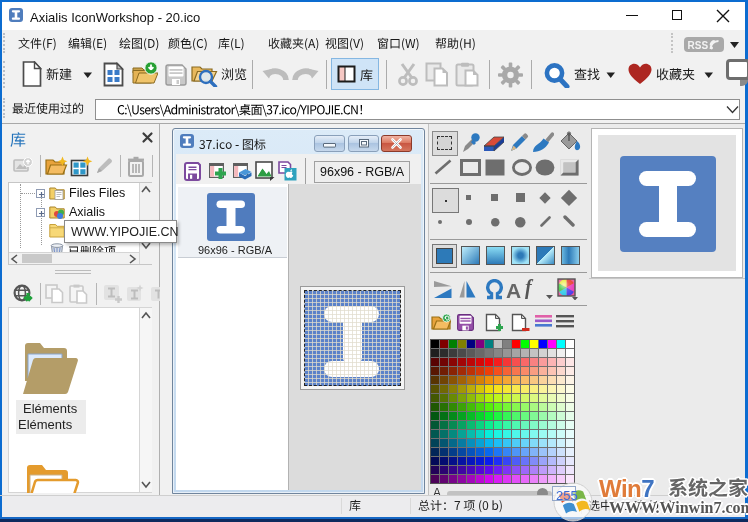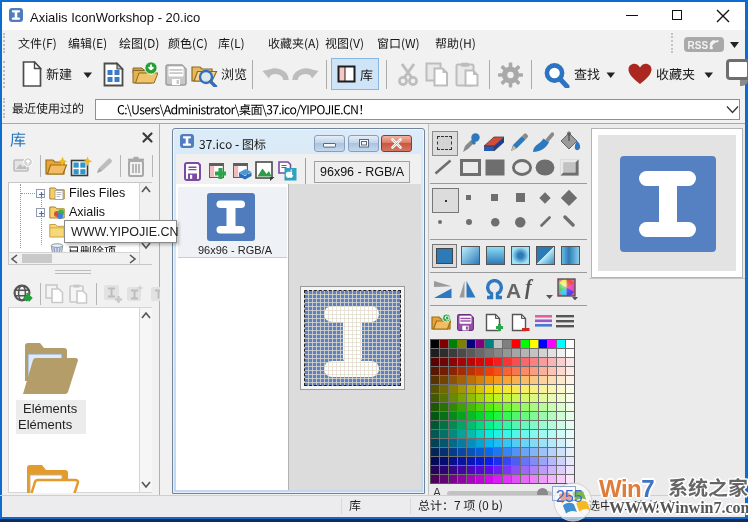--- a/index.html
+++ b/index.html
@@ -1050,21 +1050,21 @@
 <i style="left:521px;top:475px;background:#e568f8;"></i>
 <i style="left:530px;top:475px;background:#e981f9;"></i>
 <i style="left:539px;top:475px;background:#ee9bfa;"></i>
 <i style="left:548px;top:475px;background:#f2b4fb;"></i>
 <i style="left:557px;top:475px;background:#f6cdfc;"></i>
 <i style="left:566px;top:475px;background:#fae6fd;"></i>
 <div class="abs" style="left:433px;top:487px;font-size:12px;color:#333;line-height:1;white-space:nowrap;">A</div>
 <div class="abs" style="left:447px;top:491px;width:105px;height:6px;background:#c2c2c2;border-radius:3px;"></div>
 <div class="abs" style="left:537px;top:488px;width:11px;height:11px;background:#8a8a8a;border-radius:50%;"></div>
 <div class="abs" style="left:552px;top:486px;width:24px;height:15px;background:rgba(255,255,255,0.45);border:1px solid #93a7c9;z-index:62;">
-    <div class="abs" style="left:3px;top:2px;font-size:16px;color:#3b6bd6;line-height:1;white-space:nowrap;">255</div>
+    <div class="abs" style="left:3px;top:2px;font-size:13px;color:#3b6bd6;line-height:1;white-space:nowrap;">255</div>
   </div>
 <div class="abs" style="left:589px;top:124px;width:156px;height:372px;background:#ebebeb;"></div>
 <div class="abs" style="left:591px;top:128px;width:152px;height:150px;background:#fff;border:1px solid #b5b5b5;"></div>
 <div class="abs" style="left:598px;top:135px;width:138px;height:136px;background:#e3e3e3;"></div>
 <div class="abs" style="left:620px;top:156px;width:96px;height:96px;">
     <svg width="96" height="96" viewBox="0 0 96 96">
       <rect x="0" y="0" width="96" height="96" rx="4.0" fill="#5580c1"></rect>
       <rect x="19.0" y="15.0" width="57.0" height="15.0" rx="7.5" fill="#fff"></rect>
       <rect x="39.0" y="24.0" width="18.0" height="49.0" rx="6.0" fill="#fff"></rect>
       <rect x="19.0" y="66.0" width="57.0" height="15.0" rx="7.5" fill="#fff"></rect>

